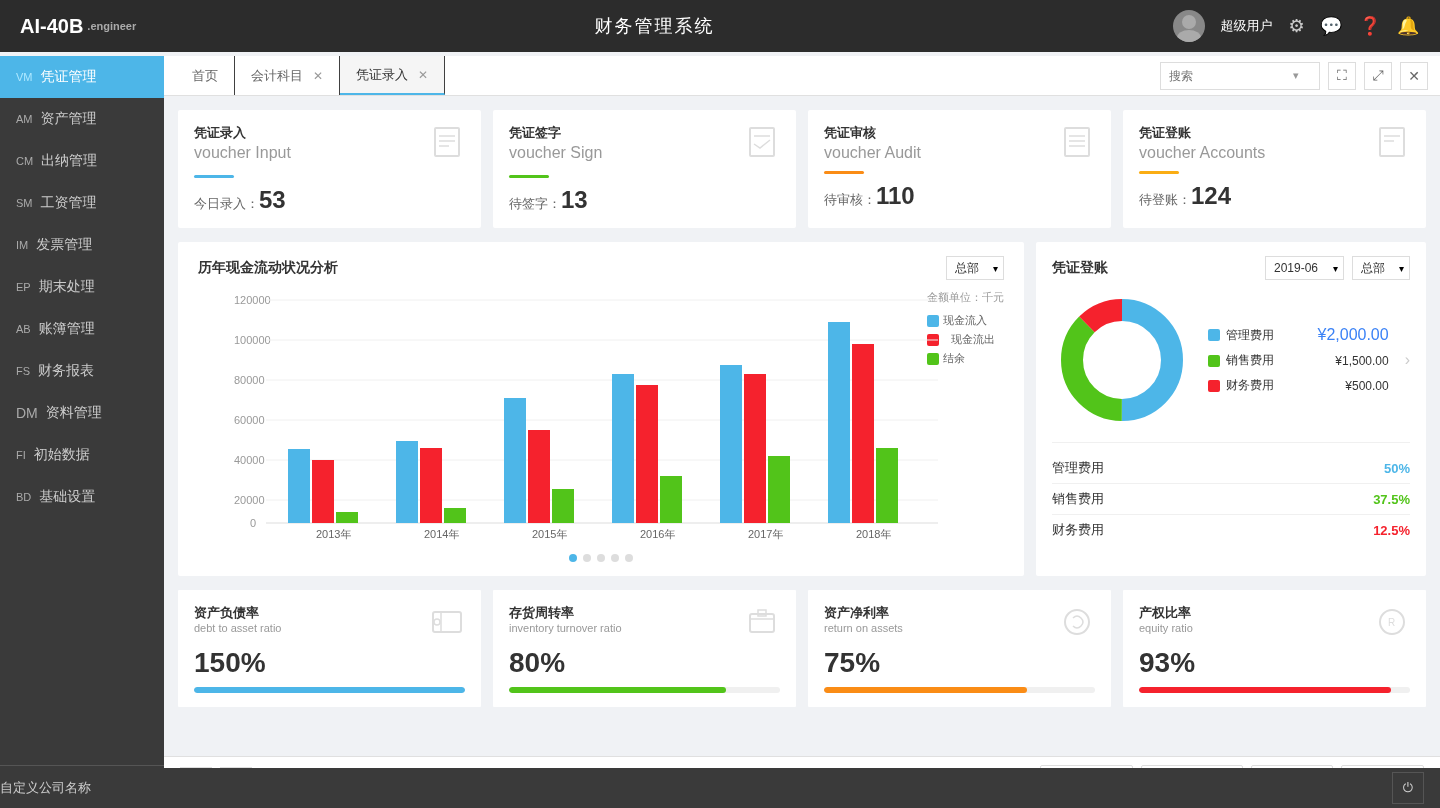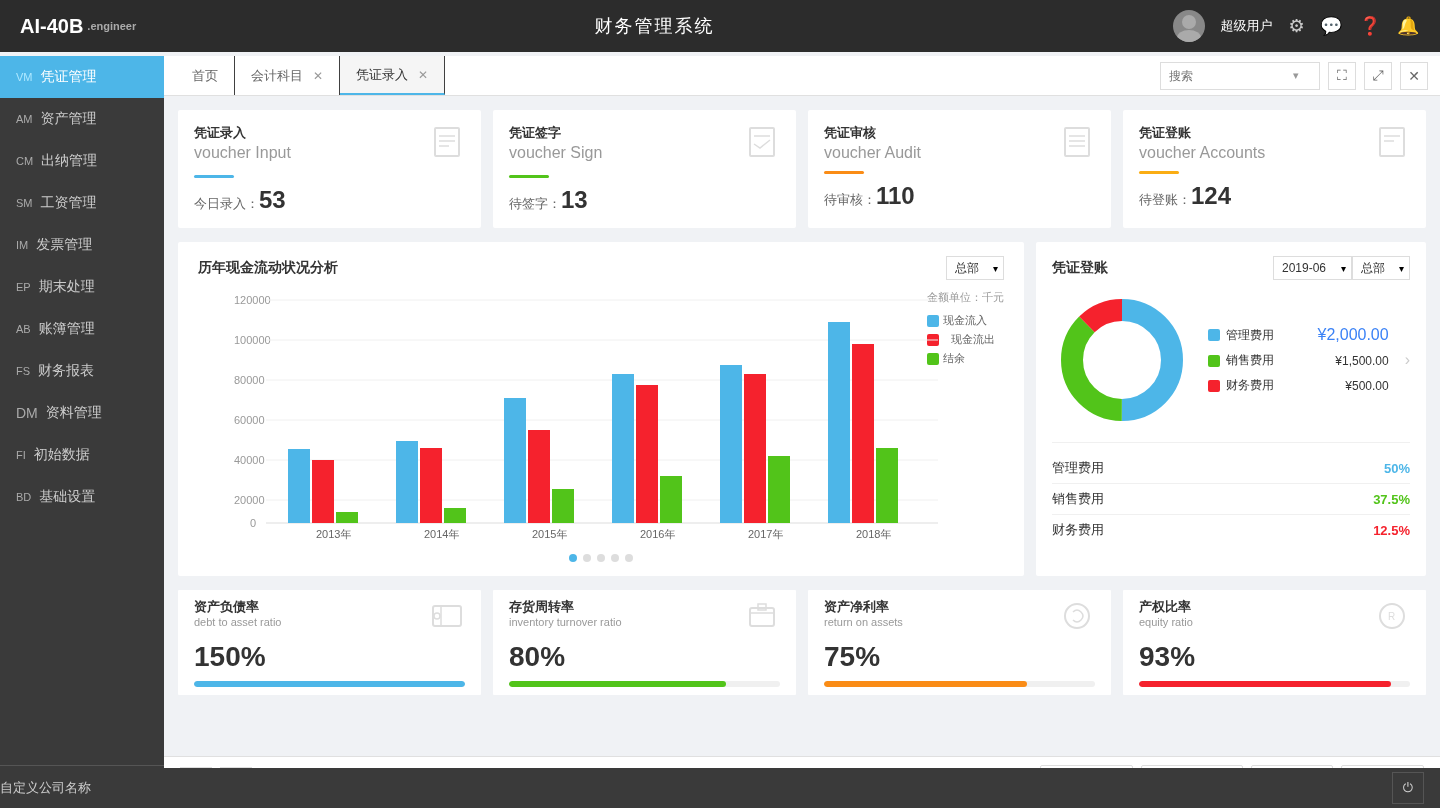--- a/index.html
+++ b/index.html
@@ -158,21 +158,21 @@
       border-radius: 2px;
       padding: 14px 16px;
     }
     .pie-header {
       display: flex;
       justify-content: space-between;
       align-items: center;
       margin-bottom: 10px;
     }
     .pie-title { font-size: 14px; color: #333; font-weight: bold; }
-    .pie-selects { display: flex; gap: 0; }
+    .pie-selects { display: flex; gap: 8px; }
 
     .pie-metrics { border-top: 1px solid #f0f0f0; padding-top: 10px; }
     .pie-metric-row {
       display: flex;
       justify-content: space-between;
       align-items: center;
       padding: 6px 0;
       border-bottom: 1px solid #f0f0f0;
       font-size: 13px;
     }
@@ -184,21 +184,21 @@
     .color-red { color: #f5222d; }
 
     
     .ratio-cards {
       display: grid;
       grid-template-columns: repeat(4, 1fr);
       gap: 12px;
     }
     .ratio-card {
       background: white;
-      padding: 8px 16px;
+      padding: 14px 16px;
       border-radius: 1px;
     }
     .ratio-card-header { display: flex; justify-content: space-between; align-items: flex-start; margin-bottom: 4px; }
     .ratio-card-title { font-size: 13px; color: #333; font-weight: bold; }
     .ratio-card-subtitle { font-size: 11px; color: #999; margin-bottom: 8px; }
     .ratio-card-value { font-size: 28px; font-weight: bold; color: #333; margin-bottom: 8px; }
     .progress-bar { height: 6px; border-radius: 3px; background: #f0f0f0; overflow: hidden; }
     .progress-fill { height: 100%; border-radius: 3px; }
     .fill-blue { background: #4db6e8; }
     .fill-green { background: #52c41a; }

